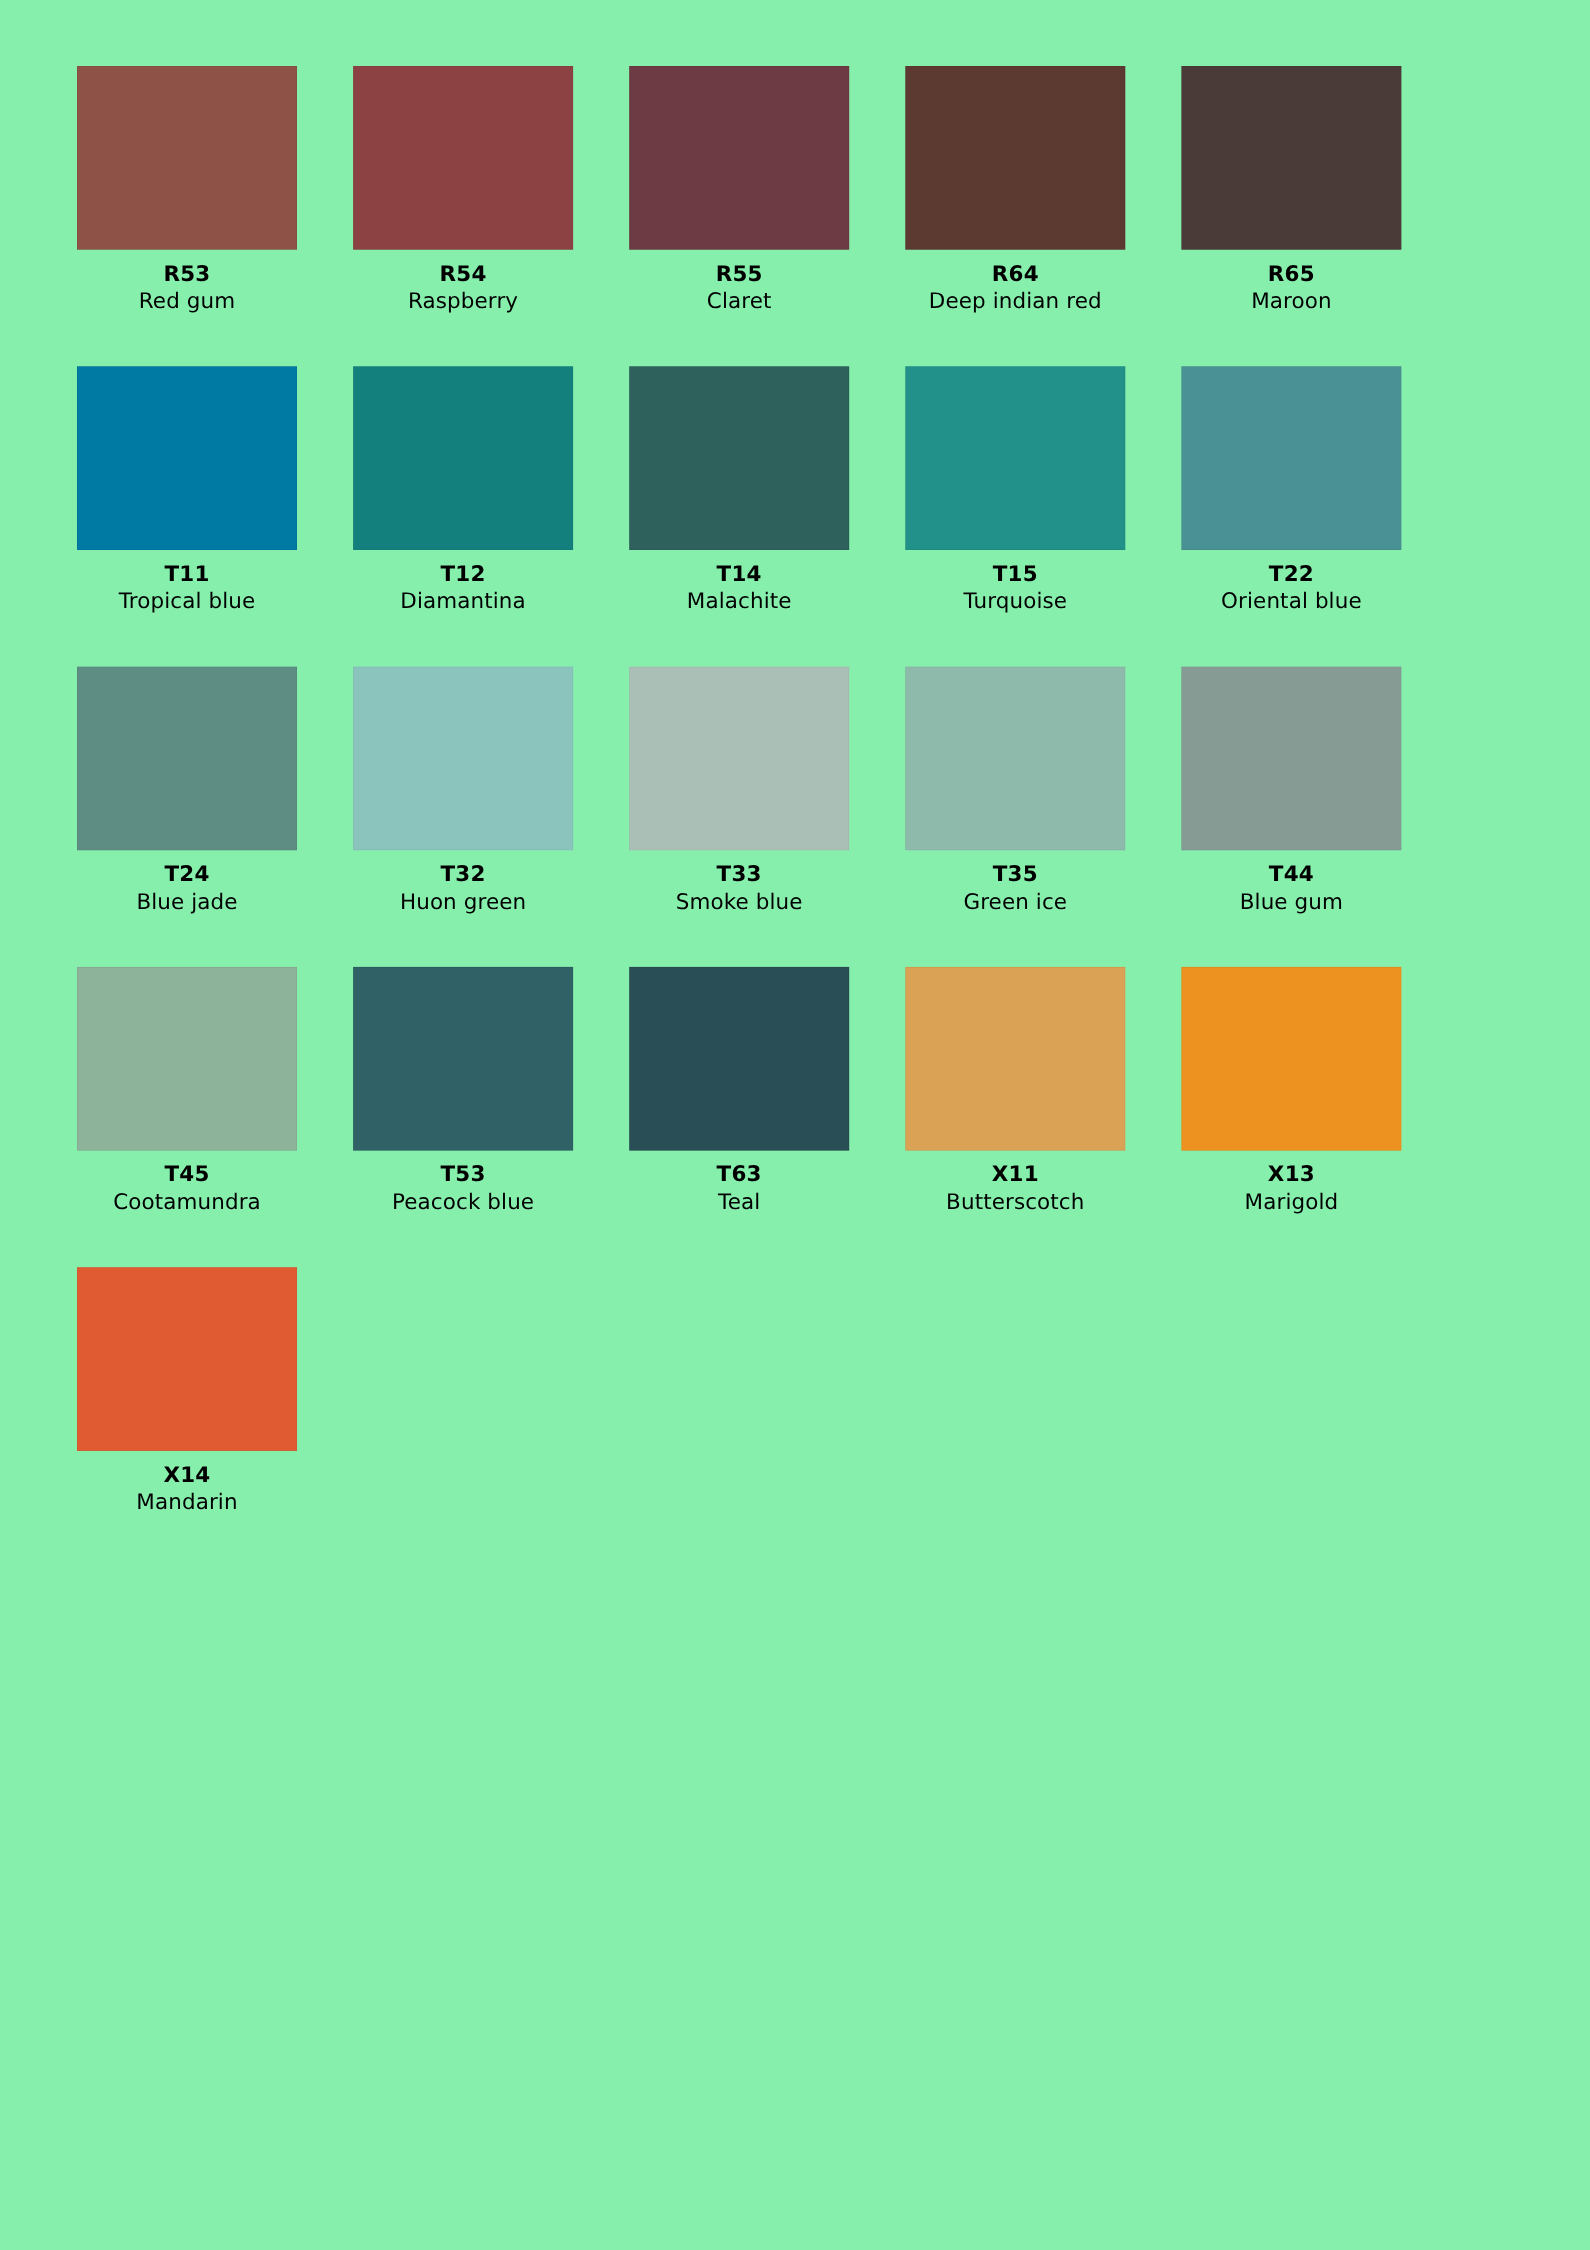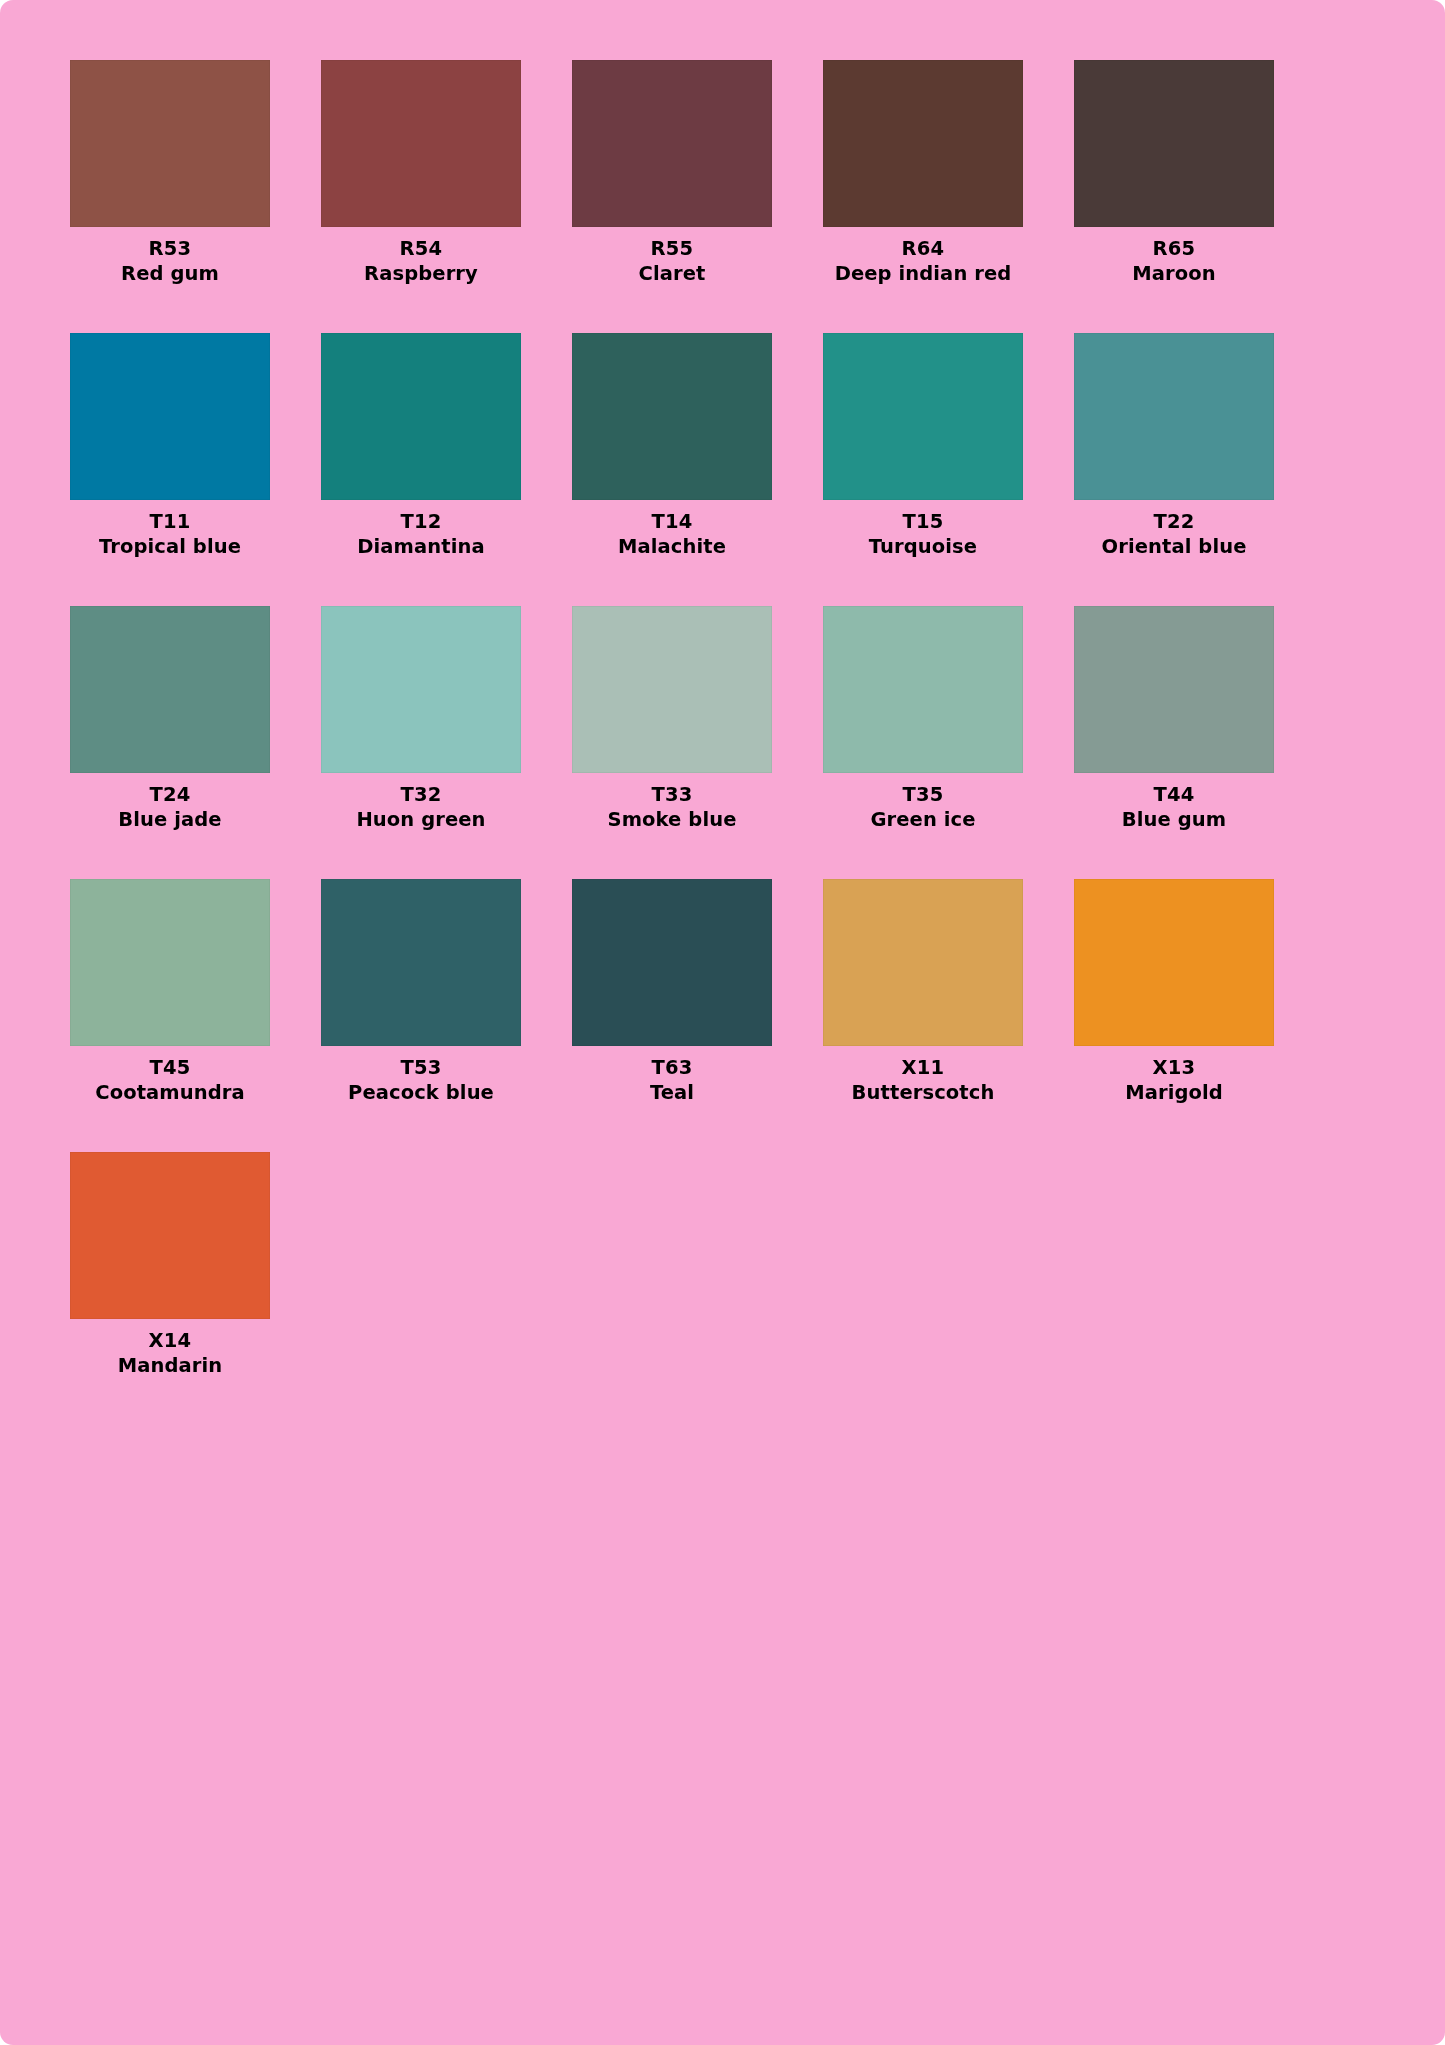--- a/index.html
+++ b/index.html
@@ -13,22 +13,21 @@
     height: 2045px;
     font-family: "DejaVu Sans", sans-serif;
     -webkit-font-smoothing: antialiased;
   }
 
   #swatch-sheet {
     box-sizing: border-box;
     width: 1445px;
     height: 2045px;
     padding: 60px 70px 1px 70px;
-    background: #f9a8d4;
-    border-radius: 13px;
+    background: #86efac;
   }
 
   .swatch-grid {
     display: grid;
     grid-template-columns: repeat(5, 200px);
     column-gap: 51px;
     row-gap: 47px;
     justify-content: start;
     align-content: start;
   }
@@ -58,21 +57,21 @@
     font-size: 19.5px;
     font-weight: 700;
     color: #000000;
     letter-spacing: 0.2px;
     line-height: 25px;
   }
 
   .swatch-name {
     display: block;
     font-size: 19.5px;
-    font-weight: 700;
+    font-weight: 400;
     color: #000000;
     letter-spacing: 0.1px;
     line-height: 25px;
     white-space: nowrap;
   }
 </style>
 </head>
 <body>
 
 <div id="swatch-sheet">

